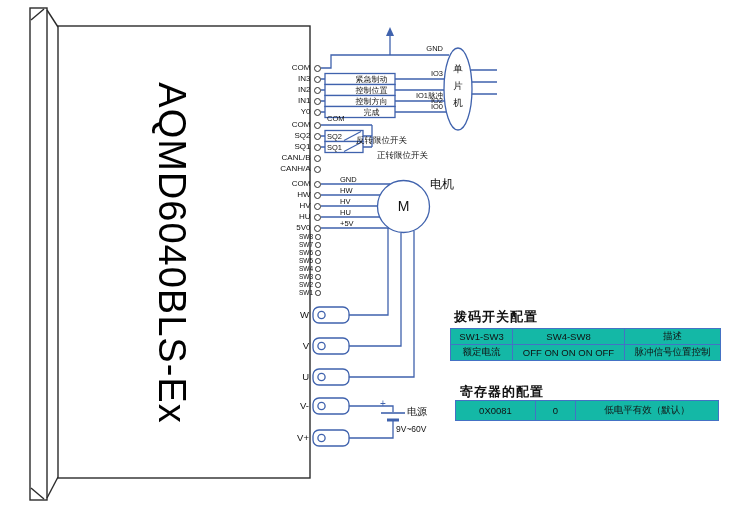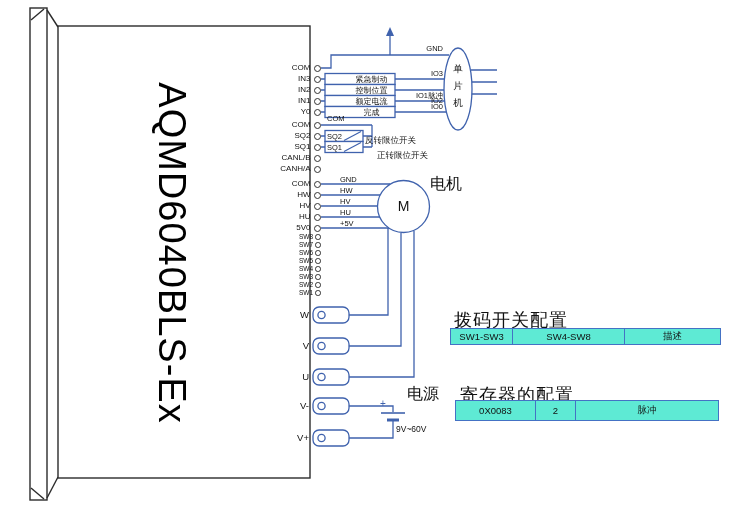--- a/index.html
+++ b/index.html
@@ -18,22 +18,22 @@
   .pingroup.small .pcircle{width:5.5px;height:5.5px;border-width:1px}
   .tlabel{position:absolute;right:441px;height:12px;line-height:12px;font-size:9.5px;white-space:nowrap}
   .sigrows{position:absolute;left:325px;top:73.5px;width:93px}
   .sigrow{height:11px;line-height:11px;text-align:center;font-size:8px;white-space:nowrap}
   .mwires{position:absolute;left:340px;top:175px}
   .mwire{height:11px;line-height:9px;font-size:7.5px;white-space:nowrap}
   .mcuchars{position:absolute;left:450px;top:60px;width:16px;text-align:center}
   .mcuchar{font-size:9.5px;line-height:17px;display:block}
   .mlabel{position:absolute;right:307px;font-size:7.5px;line-height:10px;white-space:nowrap;text-align:right}
   .smalltext{position:absolute;font-size:8.5px;line-height:10px;white-space:nowrap}
-  .ttitle{position:absolute;font-size:18px;font-weight:400;letter-spacing:1px;white-space:nowrap}
-  table.tbl{position:absolute;border-collapse:collapse;table-layout:fixed;background:#5eead4}
+  .ttitle{position:absolute;font-size:13px;font-weight:700;letter-spacing:1px;white-space:nowrap}
+  table.tbl{position:absolute;border-collapse:collapse;table-layout:fixed;background:#14b8a6}
   .tbl td{border:1px solid #4472c4;text-align:center;font-size:9.5px;padding:0 2px;
           overflow:hidden;white-space:nowrap;color:#111}
   .tbl.dip td{height:16px}
   .tbl.reg td{height:20px}
 </style>
 </head>
 <body>
 
 <div class="stage">
 
@@ -227,21 +227,21 @@
   <div class="tlabel" style="top:371px">U</div>
   <div class="tlabel" style="top:400px">V-</div>
   <div class="tlabel" style="top:432px">V+</div>
 
   <div class="sigrows">
 
       <div class="sigrow">紧急制动</div>
 
       <div class="sigrow">控制位置</div>
 
-      <div class="sigrow">额定电流</div>
+      <div class="sigrow">控制方向</div>
 
       <div class="sigrow">完成</div>
     </div>
 
   <div class="mlabel" style="top:44px">GND</div>
   <div class="mlabel" style="top:69px">IO3</div>
   <div class="mlabel" style="top:96px">IO2</div>
   <div class="mlabel" style="top:91px">IO1脉冲</div>
   <div class="mlabel" style="top:102px">IO0</div>
 
@@ -250,68 +250,73 @@
       <span class="mcuchar">单</span>
 
       <span class="mcuchar">片</span>
 
       <span class="mcuchar">机</span>
     </div>
 
   <div class="smalltext" style="left:327px;top:114px;font-size:7.5px">COM</div>
   <div class="smalltext" style="left:327px;top:132px;font-size:7.5px">SQ2</div>
   <div class="smalltext" style="left:327px;top:143px;font-size:7.5px">SQ1</div>
-  <div class="smalltext" style="left:365px;top:135px">反转限位开关</div>
+  <div class="smalltext" style="left:356px;top:135px">反转限位开关</div>
   <div class="smalltext" style="left:377px;top:150px">正转限位开关</div>
 
   <div class="mwires">
 
       <div class="mwire">GND</div>
 
       <div class="mwire">HW</div>
 
       <div class="mwire">HV</div>
 
       <div class="mwire">HU</div>
 
       <div class="mwire">+5V</div>
     </div>
 
   <div class="smalltext" style="left:395px;top:198px;width:17px;text-align:center;font-size:14px;line-height:17px">M</div>
-  <div class="smalltext" style="left:430px;top:177px;font-size:16px;line-height:14px">电机</div>
+  <div class="smalltext" style="left:430px;top:177px;font-size:12px;line-height:14px">电机</div>
 
   <div class="smalltext" style="left:380px;top:399px;font-size:10px;color:#3f62ad">+</div>
-  <div class="smalltext" style="left:407px;top:388px;font-size:16px;line-height:12px">电源</div>
+  <div class="smalltext" style="left:407px;top:406px;font-size:10px;line-height:12px">电源</div>
   <div class="smalltext" style="left:396px;top:424px">9V~60V</div>
 
   <div class="ttitle" style="left:454px;top:308px">拨码开关配置</div>
   <table class="tbl dip" style="left:450px;top:328px">
     <colgroup>
         <col style="width:62px">
         <col style="width:112px">
         <col style="width:96px">
       </colgroup>
     <tbody>
       <tr>
         <td>SW1-SW3</td>
         <td>SW4-SW8</td>
         <td>描述</td>
       </tr>
+      <tr>
+        <td>额定电流</td>
+        <td>OFF ON ON ON OFF</td>
+        <td>脉冲信号位置控制</td>
+      </tr>
     </tbody>
   </table>
 
   <div class="ttitle" style="left:460px;top:383px">寄存器的配置</div>
   <table class="tbl reg" style="left:455px;top:400px">
     <colgroup>
         <col style="width:80px">
         <col style="width:40px">
         <col style="width:143px">
       </colgroup>
     <tbody>
       <tr>
-        <td>0X0083</td>
-        <td>2</td>
-        <td>脉冲</td>
+        <td>0X0081</td>
+        <td>0</td>
+        <td>低电平有效（默认）</td>
       </tr>
     </tbody>
   </table>
 
 </div>
 
 </body></html>

